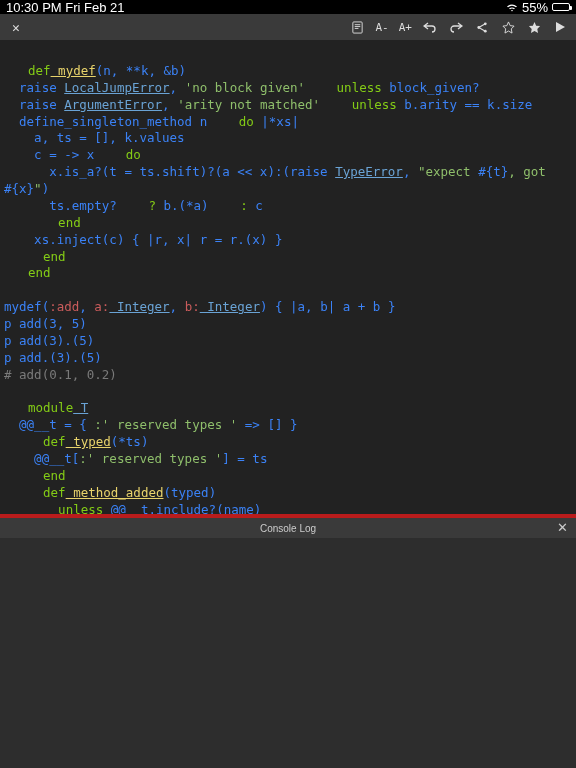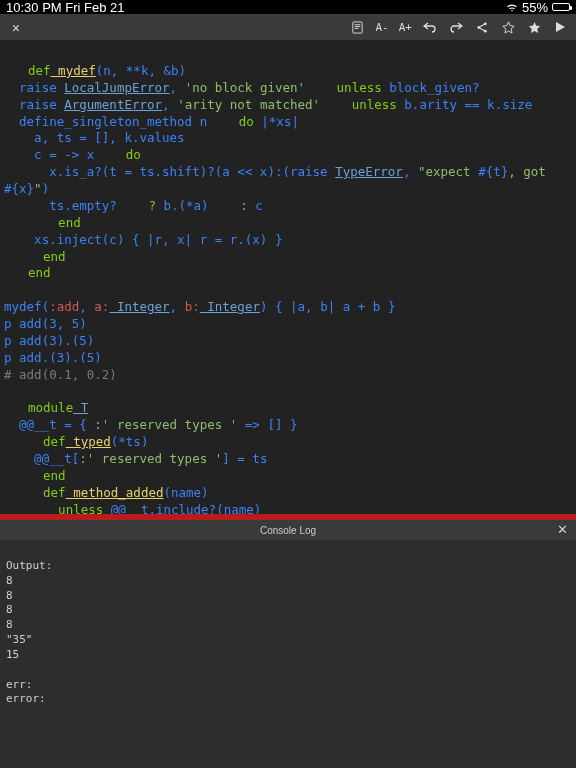--- a/index.html
+++ b/index.html
@@ -65,21 +65,21 @@
   .sym { color: #c95b5b; }     
   .builtin { color: #6aa3d5; text-decoration: underline; } 
   .cmt { color: #7a7a7a; }
   .plain { color: #3b82f6; }
 
   .console {
     position: absolute;
     left: 0; right: 0; bottom: 0;
     height: 254px;
     background: #2d2d2d;
-    border-top: 6px solid #b91c1c;
+    border-top: 4px solid #b91c1c;
     font-size: 11px;
     color: #cfcfcf;
   }
   .console-header {
     height: 20px;
     background: #3a3a3a;
     display: flex;
     align-items: center;
     justify-content: center;
     position: relative;
@@ -184,36 +184,24 @@
 <span class="plain">p add(3, 5)</span>
 <span class="plain">p add(3).(5)</span>
 <span class="plain">p add.(3).(5)</span>
 <span class="cmt"># add(0.1, 0.2)</span>
 <span class="plain"></span>
 <span class="kw">module</span><span class="builtin"> T</span>
 <span class="plain">  @@__t = { </span><span class="str">:' reserved types '</span><span class="plain"> =&gt; [] }</span>
 <span class="kw">  def</span><span class="def-name"> typed</span><span class="plain">(*ts)</span>
 <span class="plain">    @@__t[</span><span class="str">:' reserved types '</span><span class="plain">] = ts</span>
 <span class="kw">  end</span>
-<span class="kw">  def</span><span class="def-name"> method_added</span><span class="plain">(name)</span>
+<span class="kw">  def</span><span class="def-name"> method_added</span><span class="plain">(typed)</span>
 <span class="kw">    unless</span><span class="plain"> @@__t.include?(name)</span>
 
 
 </div>
 
 <div class="console">
   <div class="console-header">
     <span>Console Log</span>
     <span class="console-close">✕</span>
   </div>
-  <div class="console-body">
-<span>Output:</span>
-<span>8</span>
-<span>8</span>
-<span>8</span>
-<span>8</span>
-<span>"35"</span>
-<span>15</span>
-<span></span>
-<span>err:</span>
-<span>error:</span>
-  </div>
 </div>
 
 </body></html>

